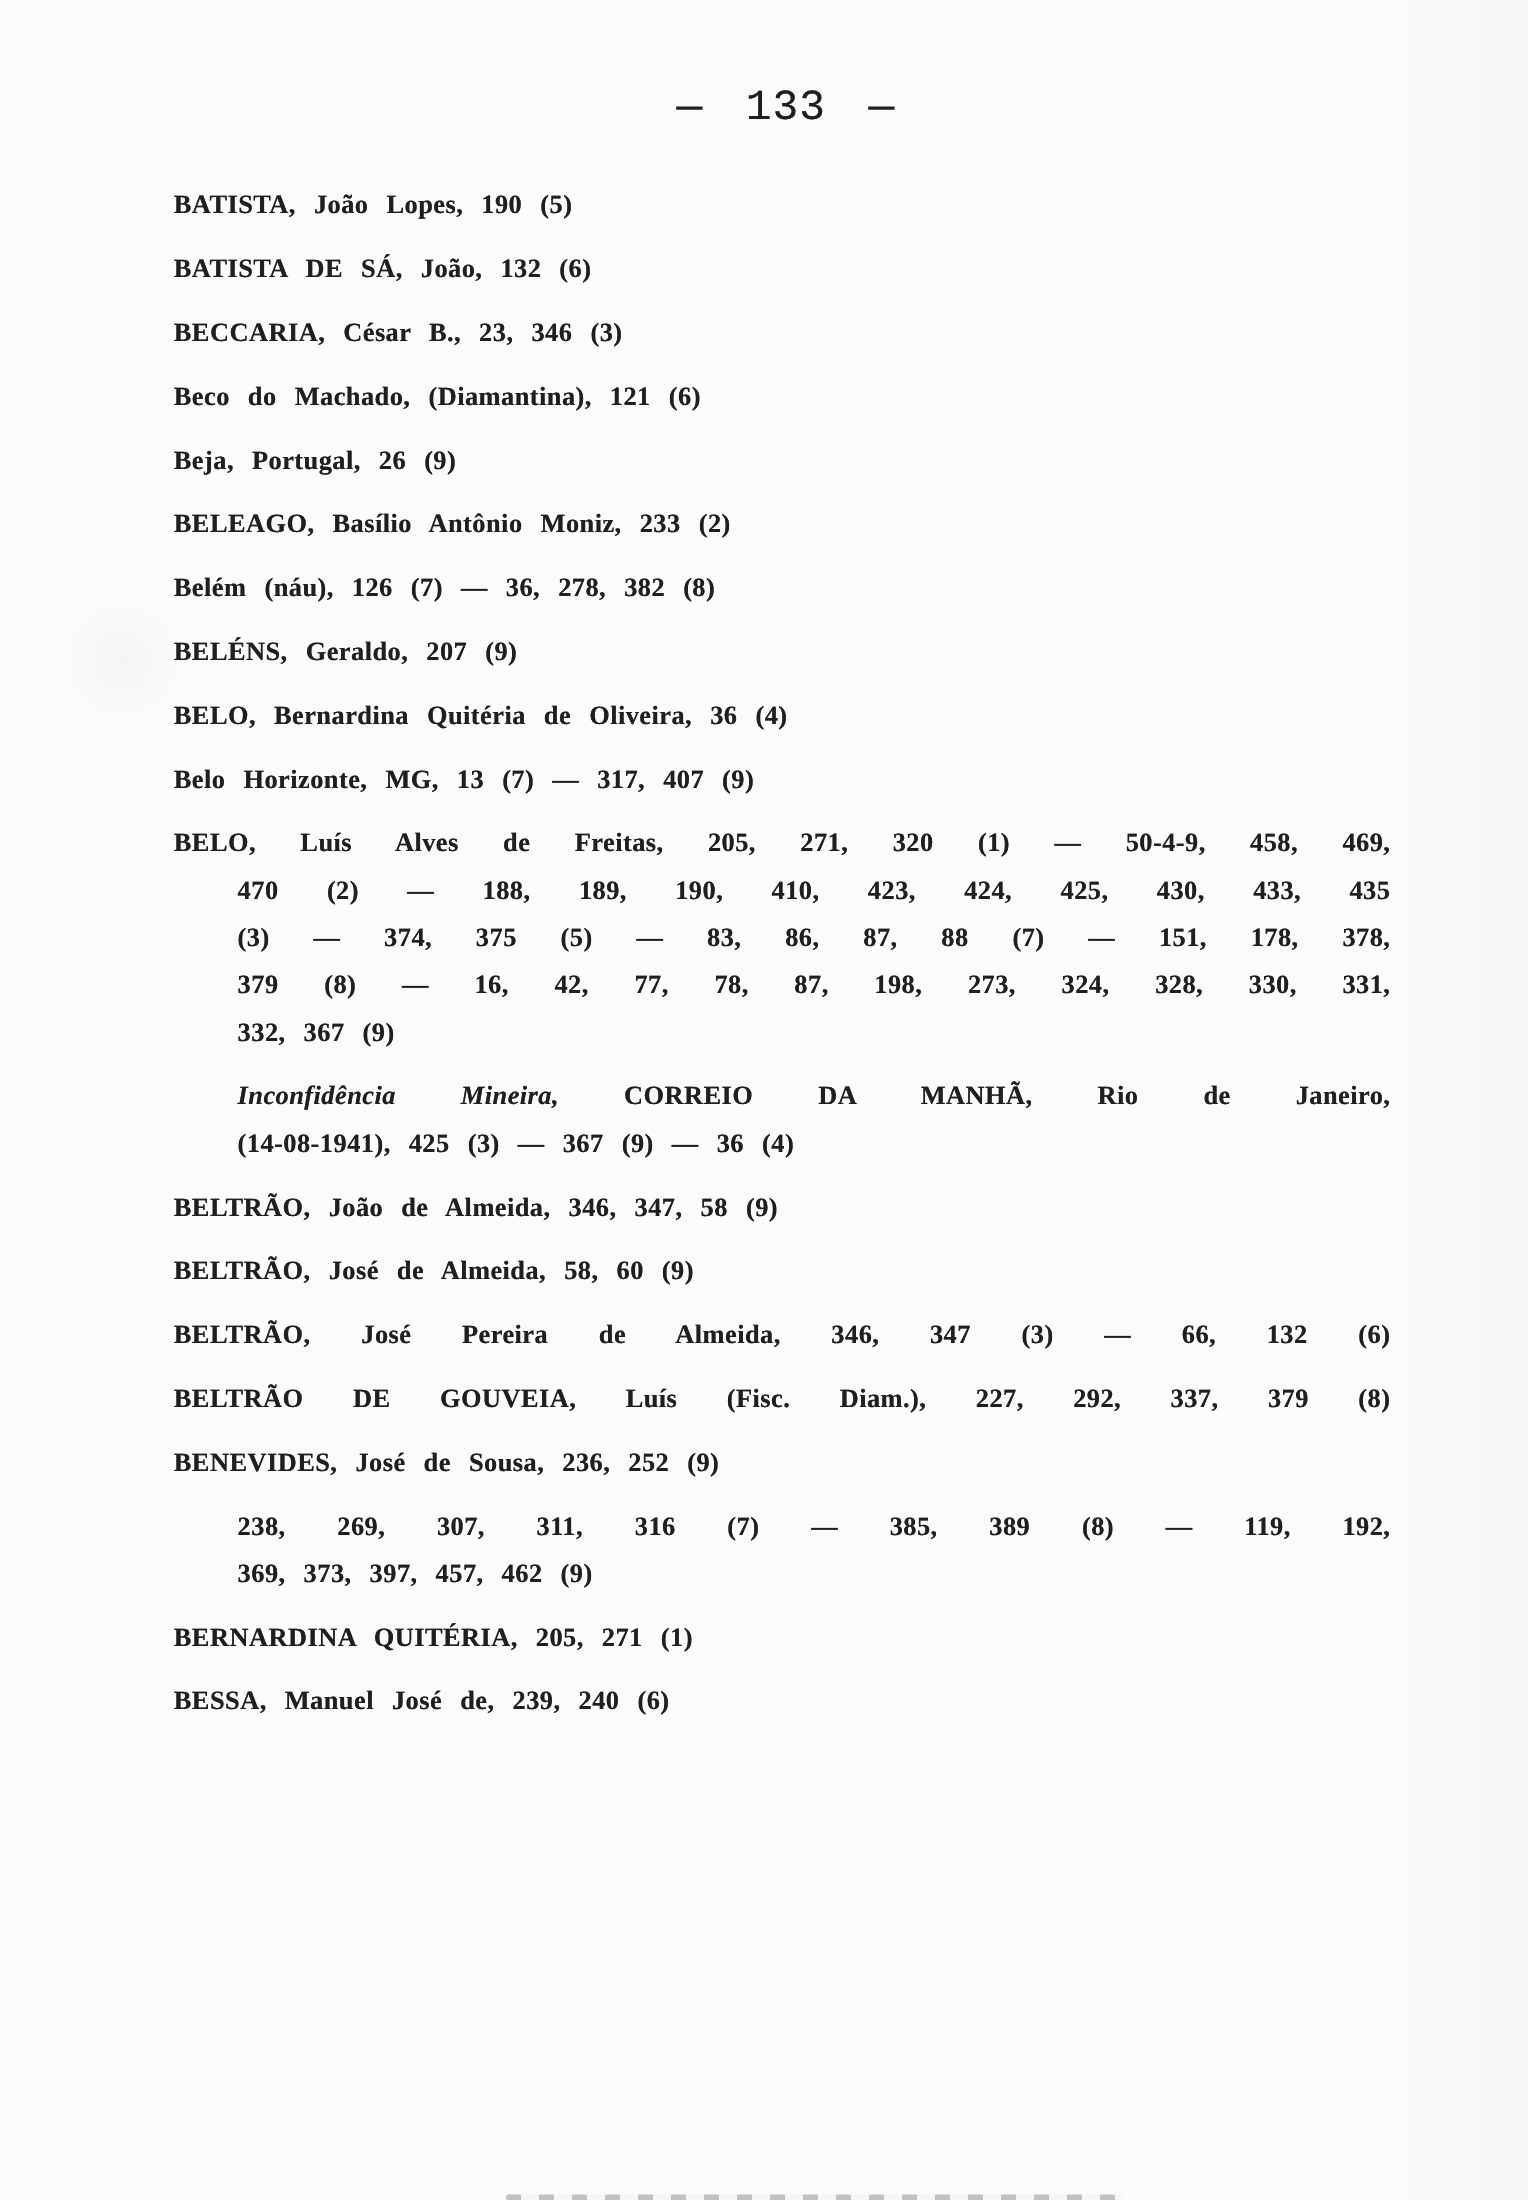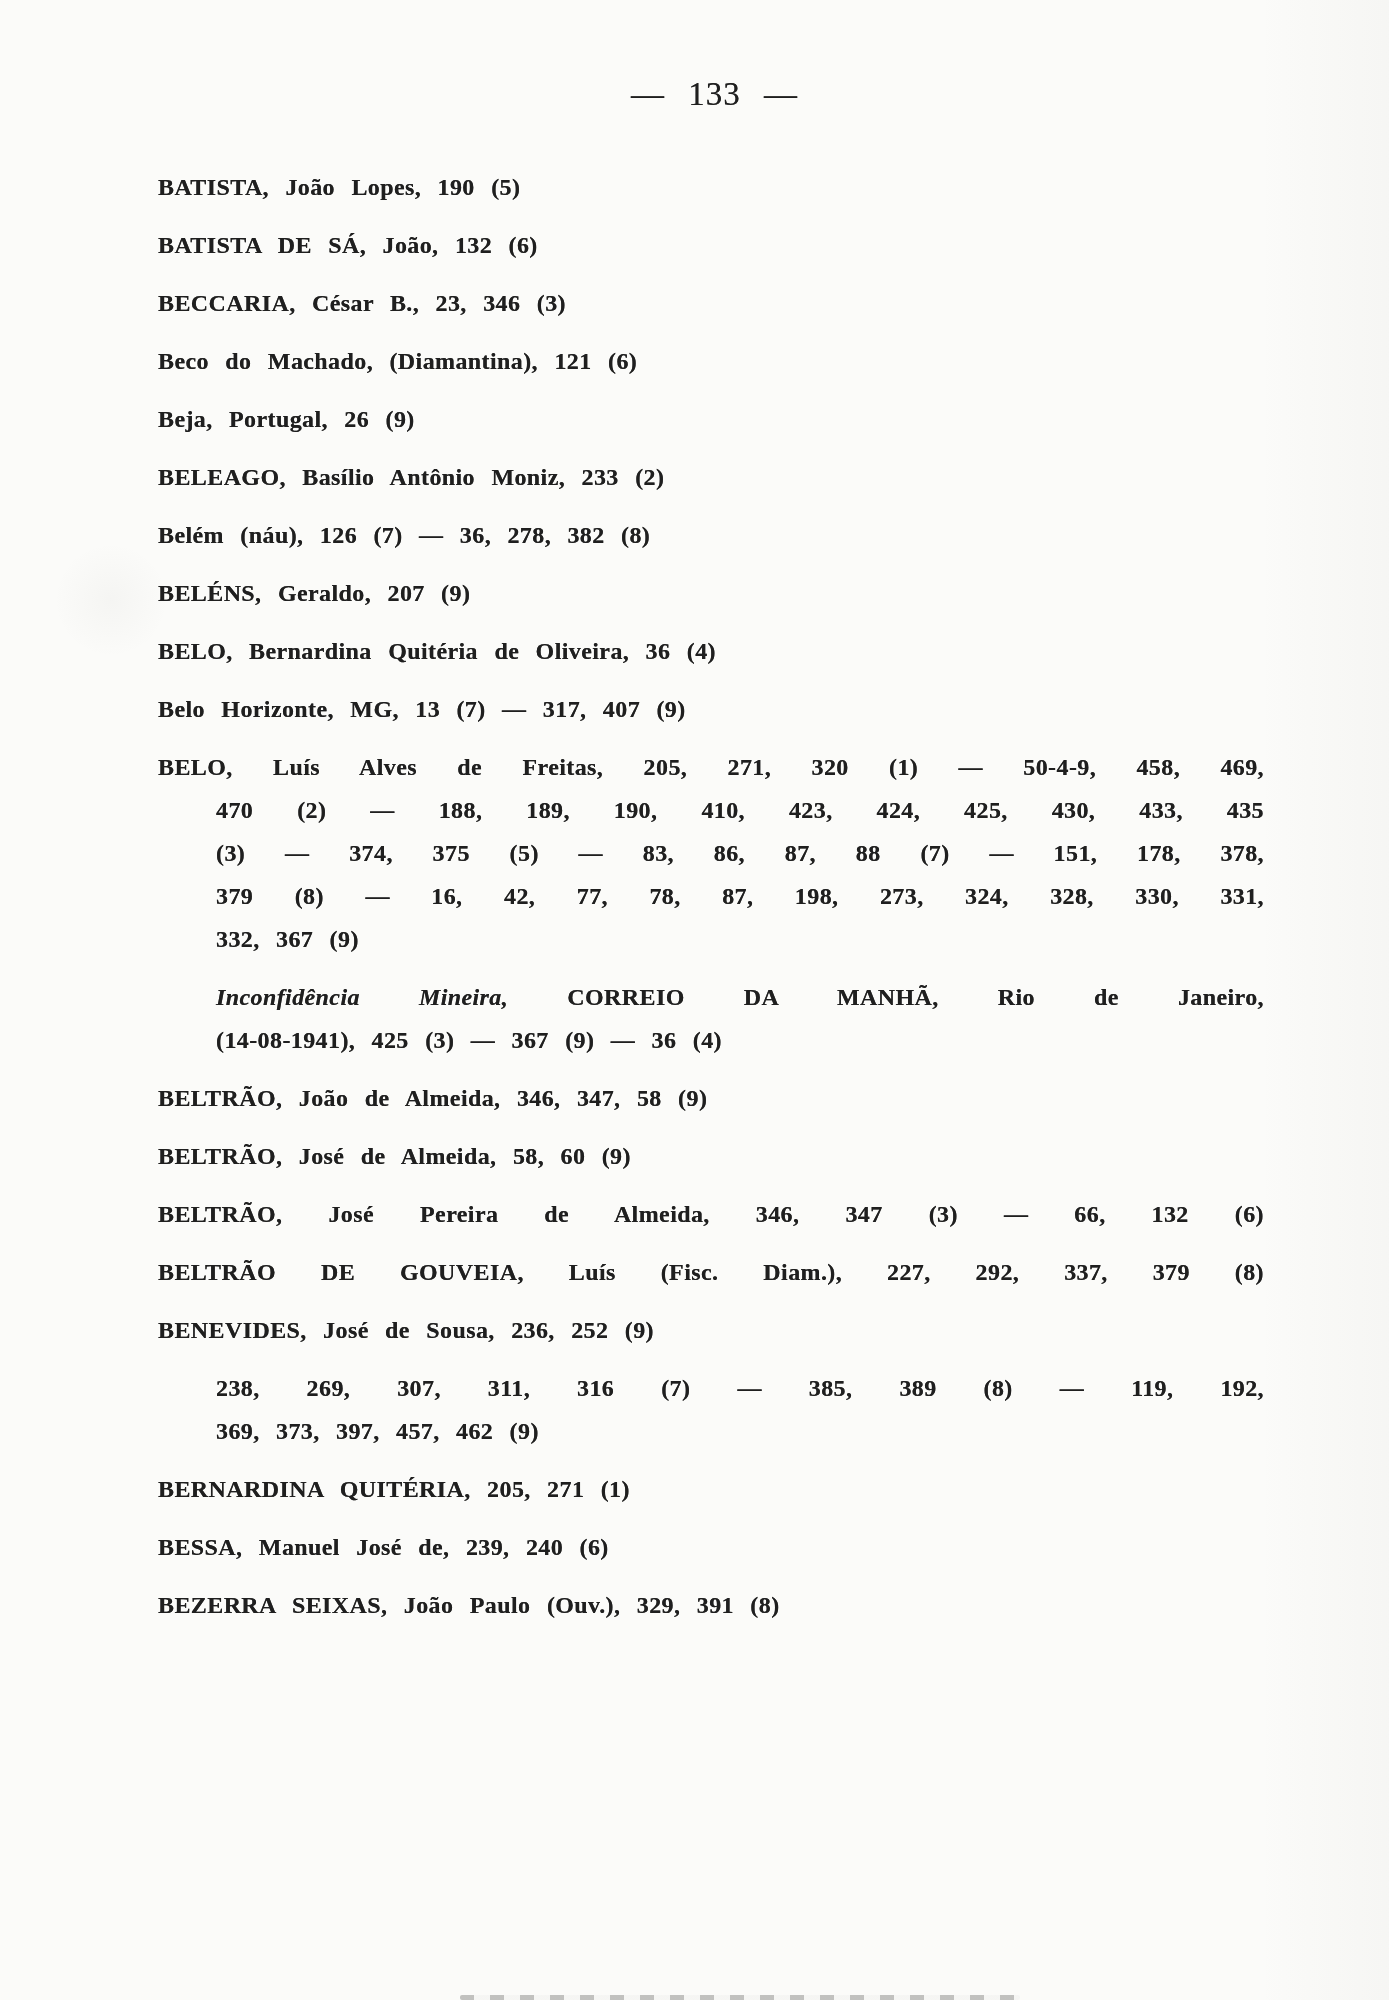--- a/index.html
+++ b/index.html
@@ -20,24 +20,25 @@
     overflow: hidden;
   }
   .page-number {
     position: absolute;
     top: 76px;
     left: 0;
     width: 100%;
     box-sizing: border-box;
     padding-left: 40px;
     text-align: center;
-    font-size: 33px;
+    font-size: 39px;
     letter-spacing: 1px;
     word-spacing: 14px;
     text-shadow: 0 0 0.6px rgba(20,20,20,0.75);
+    font-family: Liberation Mono, monospace;
   }
   .entries {
     position: absolute;
     top: 166px;
     left: 158px;
     width: 1106px;
     font-size: 24px;
     line-height: 43px;
     letter-spacing: 0.4px;
     word-spacing: 10px;
@@ -143,18 +144,15 @@
       <p class="entry">
         <span class="line cont just"><span class="seg">238, 269, 307, 311, 316 (7) — 385, 389 (8) — 119, 192,</span></span>
         <span class="line cont"><span class="seg">369, 373, 397, 457, 462 (9)</span></span>
       </p>
       <p class="entry">
         <span class="line"><span class="seg">BERNARDINA QUITÉRIA, 205, 271 (1)</span></span>
       </p>
       <p class="entry">
         <span class="line"><span class="seg">BESSA, Manuel José de, 239, 240 (6)</span></span>
       </p>
-      <p class="entry">
-        <span class="line"><span class="seg">BEZERRA SEIXAS, João Paulo (Ouv.), 329, 391 (8)</span></span>
-      </p>
     </div>
   <div class="scan-smudge"></div>
 </div>
 
 </body></html>

